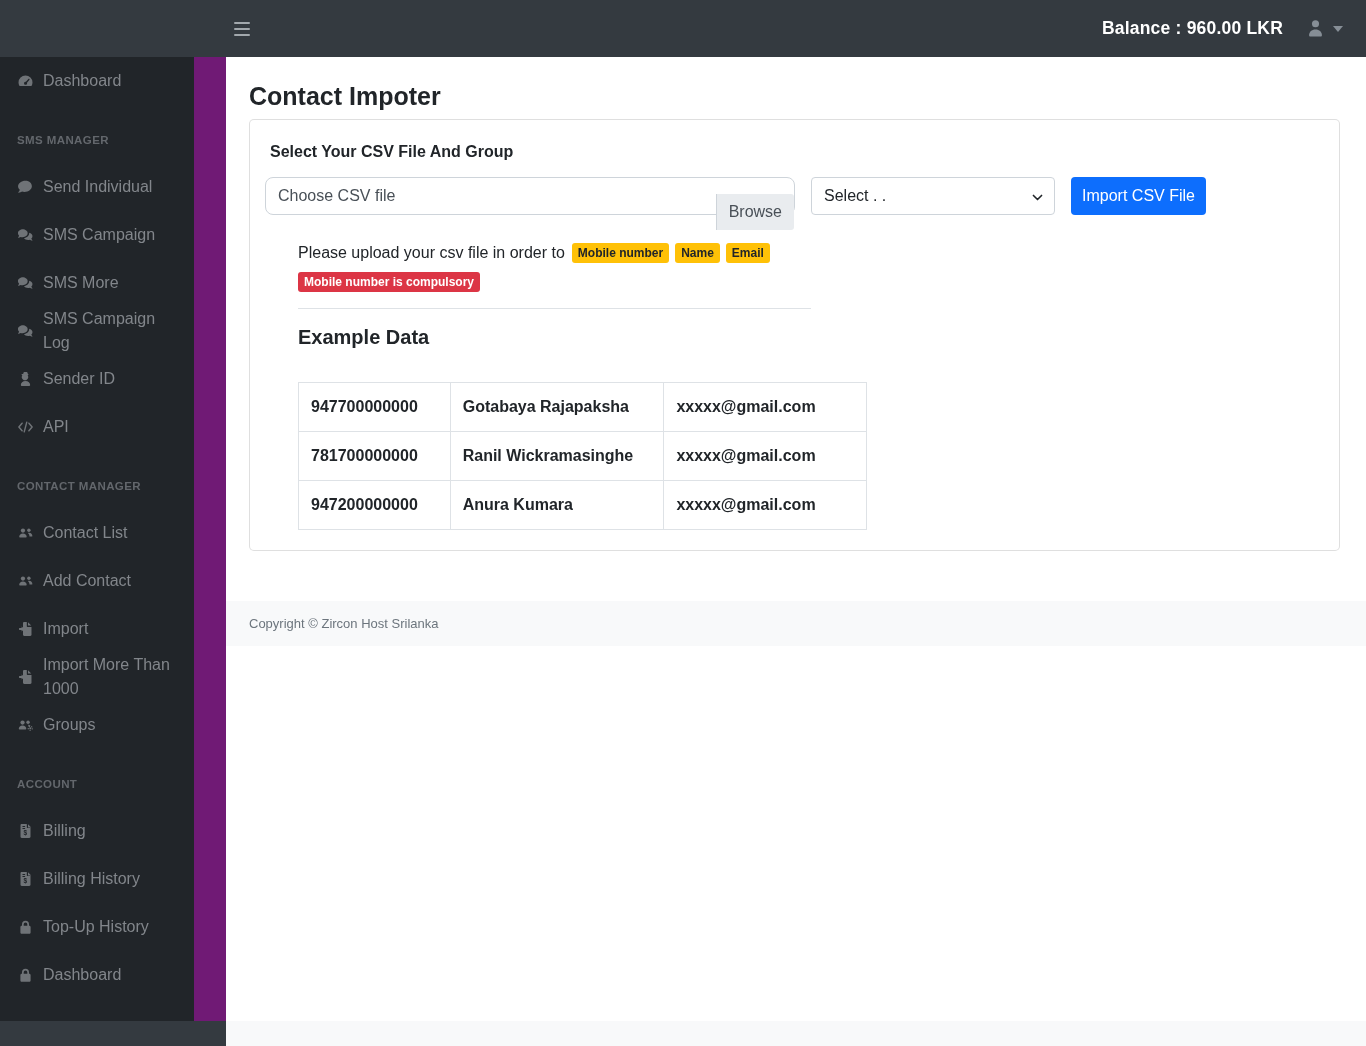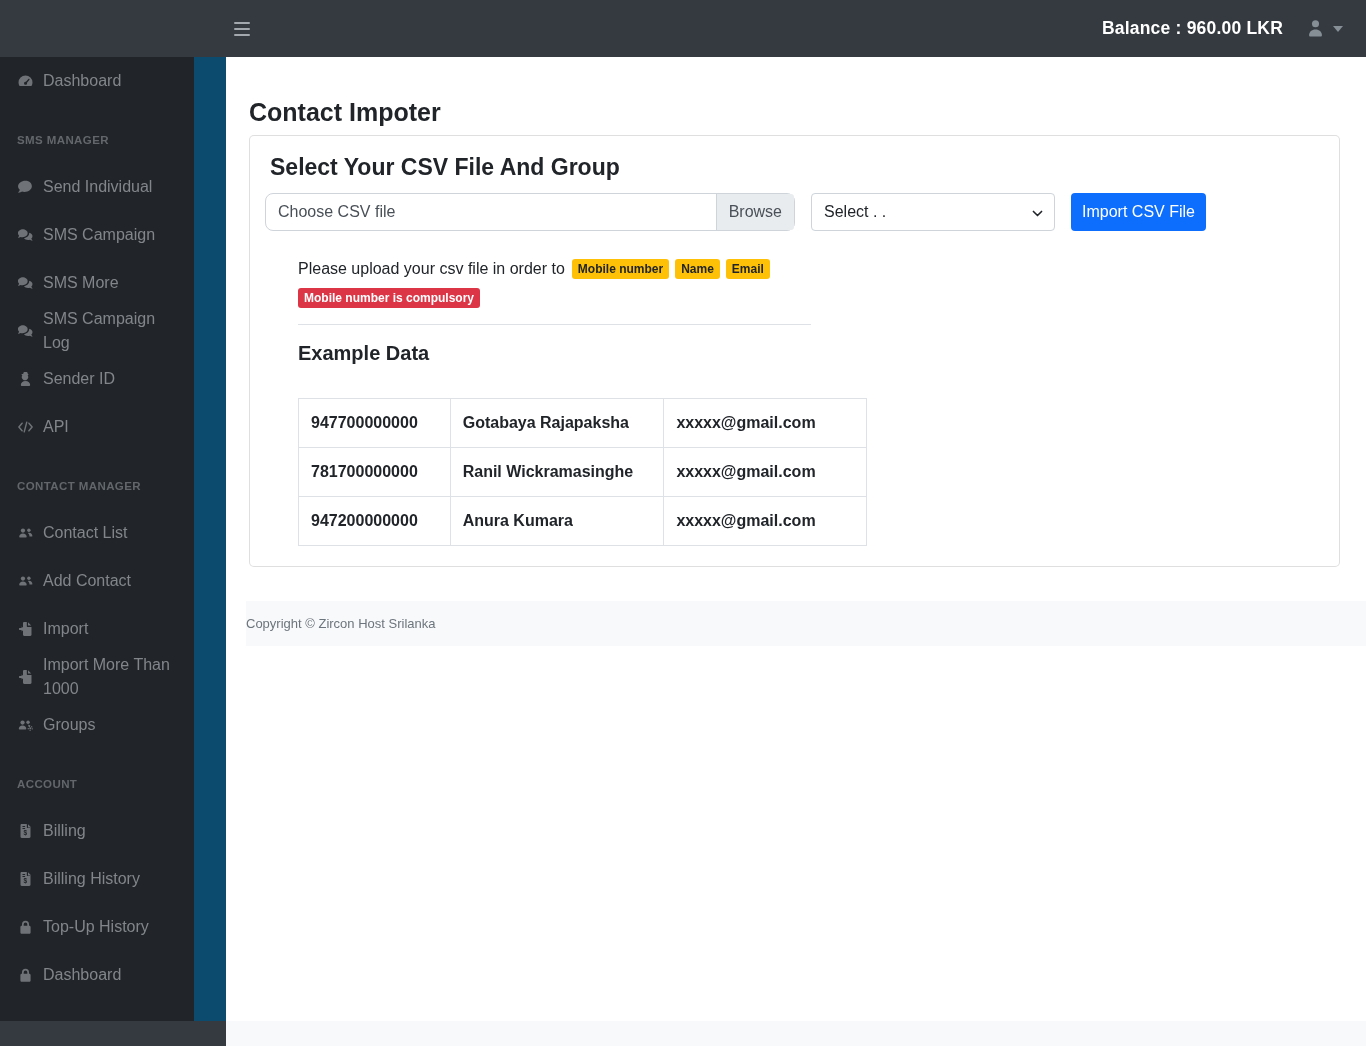--- a/index.html
+++ b/index.html
@@ -2,21 +2,21 @@
 <html><head>
 <meta charset="utf-8">
 <style>
   * { box-sizing: border-box; }
   html,body { margin:0; padding:0; }
   body {
     width:1366px; height:1046px; overflow:hidden;
     font-family:"Liberation Sans", sans-serif;
     background:#ffffff; color:#212529;
   }
-  .screen { position:relative; width:1366px; height:1046px; background:#0c4a6e; }
+  .screen { position:relative; width:1366px; height:1046px; background:#701a75; }
 
   
   .topbar {
     position:absolute; left:0; top:0; width:1366px; height:57px;
     background:#343a40; display:flex; align-items:center; z-index:5;
   }
   .hamburger {
     position:absolute; left:234px; top:50%; transform:translateY(-50%);
     width:16px; height:14px; display:flex; flex-direction:column; justify-content:space-between;
     cursor:pointer;
@@ -51,41 +51,41 @@
   .nav-label { flex:1; }
   .sidebar-bottom {
     position:absolute; left:0; top:1021px; width:226px; height:25px; background:#343a40;
   }
   .page-bottom {
     position:absolute; left:226px; top:1021px; width:1140px; height:25px; background:#f8f9fa;
   }
 
   
   .main { position:absolute; left:226px; top:57px; width:1140px; height:964px; background:#ffffff; }
-  .content { height:544px; padding:43px 25px 0 23px; }
+  .content { height:544px; padding:27px 25px 0 23px; }
   .page-title { margin:0 0 11px 0; font-size:25px; line-height:24px; font-weight:600; color:#212529; }
 
   .card {
     background:#fff; border:1px solid rgba(0,0,0,.125); border-radius:5px;
     padding:20px; width:1091px;
   }
-  .card-title { margin:0 0 14px 0; font-size:23px; line-height:23px; font-weight:700; color:#212529; }
+  .card-title { margin:0 0 14px 0; font-size:16px; line-height:23px; font-weight:700; color:#212529; }
 
   .form-row { display:flex; align-items:flex-start; gap:16px; margin-left:-5px; }
   .file-group {
     position:relative; width:530px; height:38px; background:#fff;
     border:1px solid #ced4da; border-radius:8px; cursor:pointer;
   }
   .file-label {
     position:absolute; left:0; top:0; right:76px; height:36px;
     display:flex; align-items:center; padding:0 12px; color:#495057; font-size:16px;
     white-space:nowrap; overflow:hidden;
   }
   .browse-btn {
-    position:absolute; right:0; top:0; height:36px; padding:0 12px;
+    position:absolute; right:0; top:16px; height:36px; padding:0 12px;
     background:#e9ecef; border-left:1px solid #ced4da; border-radius:0 3px 3px 0;
     display:flex; align-items:center; color:#495057; font-size:16px; cursor:pointer;
   }
   .select-box {
     position:relative; width:244px; height:38px; border:1px solid #ced4da; border-radius:4px;
     background:#fff; display:flex; align-items:center; padding:0 30px 0 12px;
     color:#212529; font-size:16px; cursor:pointer;
   }
   .select-box .chev { position:absolute; right:10px; top:12px; }
   .btn-primary {
@@ -110,21 +110,21 @@
   .example-table { border-collapse:collapse; margin-top:33px; width:569px; }
   .example-table td {
     border:1px solid #dee2e6; padding:12px; font-size:16px; font-weight:700; color:#212529;
     height:49px; vertical-align:middle;
   }
   .example-table td:nth-child(1){ width:137px; }
   .example-table td:nth-child(2){ width:193px; }
   .example-table td:nth-child(3){ width:183px; }
 
   .page-footer {
-    height:45px; background:#f8f9fa; display:flex; align-items:center; margin-left:20px;
+    height:45px; background:#f8f9fa; display:flex; align-items:center; padding-left:23px;
   }
   .copyright { color:#6c757d; font-size:13px; }
 </style>
 </head>
 <body>
 
 <div class="screen">
 
   <header class="topbar">
     <div class="hamburger">

